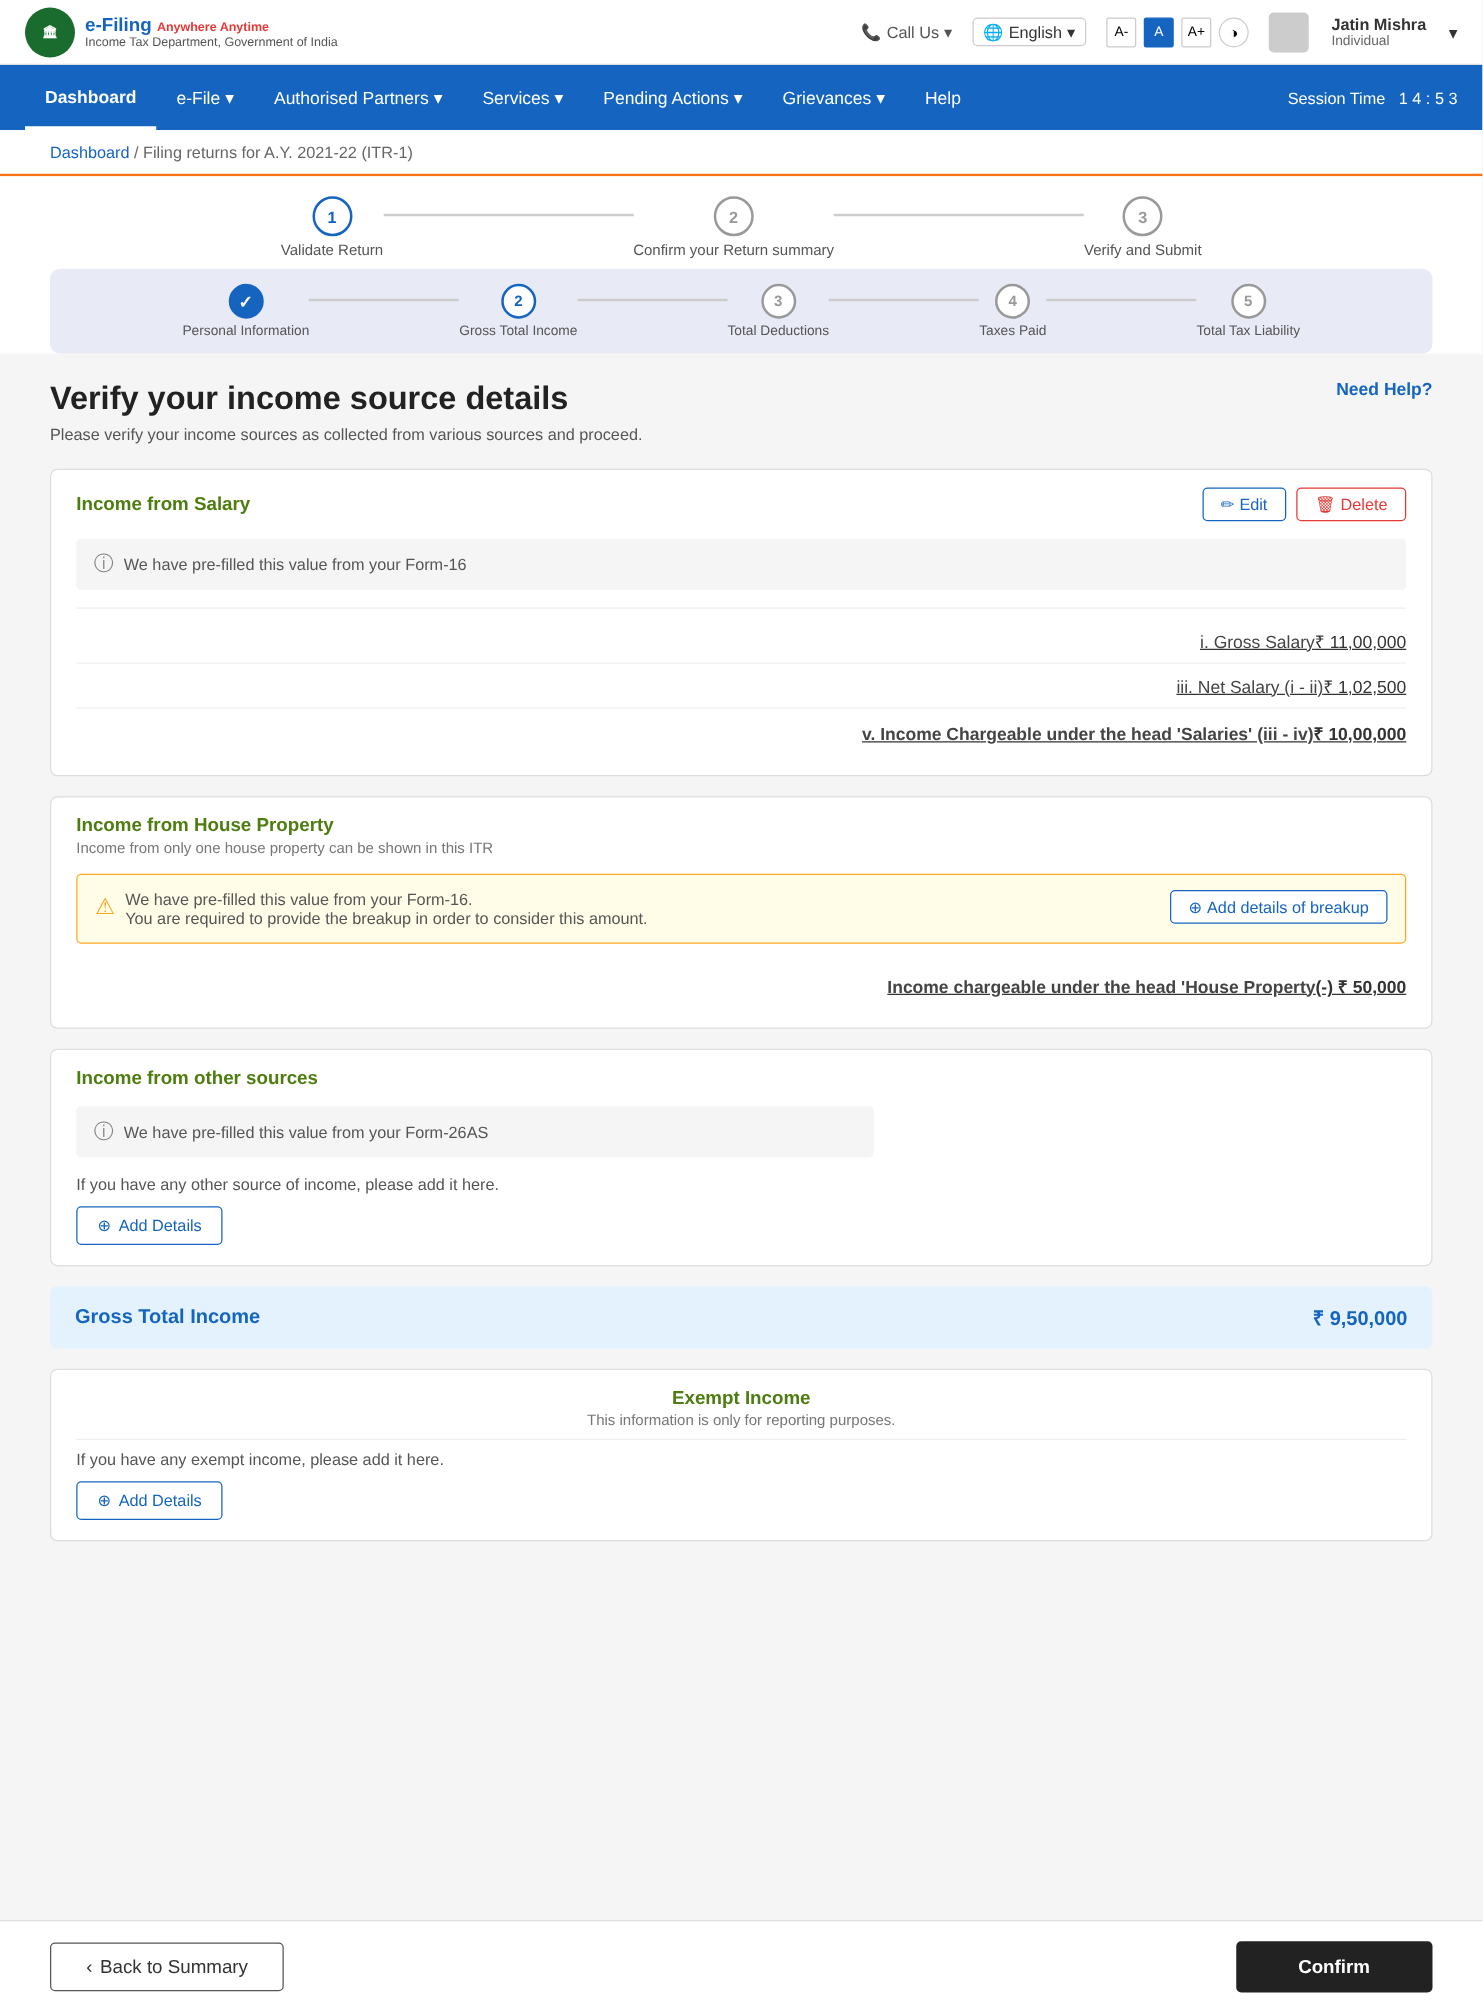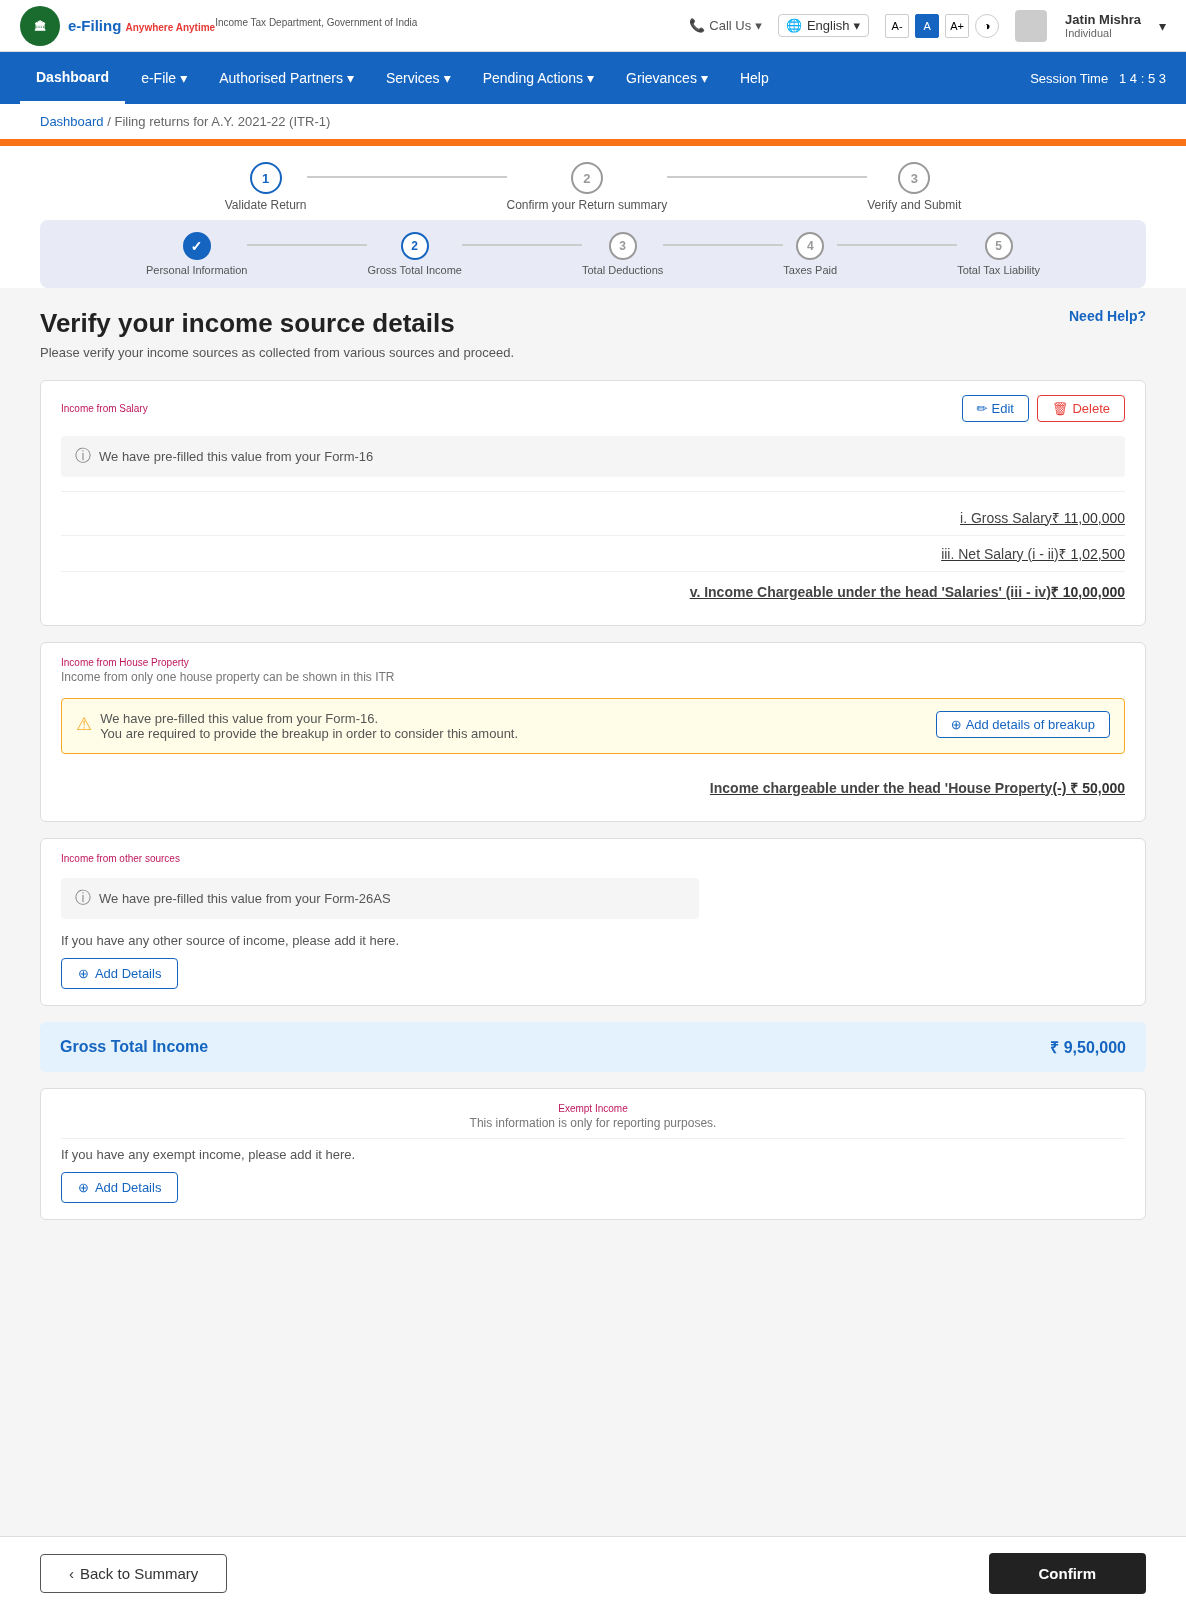--- a/index.html
+++ b/index.html
@@ -2,42 +2,42 @@
 <html><head>
   <meta charset="utf-8">
   <style>
     * { box-sizing: border-box; margin: 0; padding: 0; }
     body { font-family: Arial, sans-serif; background: #f5f5f5; font-size: 14px; color: #333; width: 1186px; }
 
     
     .top-bar { background: #fff; border-bottom: 1px solid #ddd; padding: 6px 20px; display: flex; align-items: center; justify-content: space-between; height: 52px; }
     .logo-area { display: flex; align-items: center; gap: 8px; }
     .logo-emblem { width: 40px; height: 40px; background: #1a6b2e; border-radius: 50%; display: flex; align-items: center; justify-content: center; color: white; font-size: 10px; font-weight: bold; }
-    .logo-text { display: flex; flex-direction: row; }
+    .logo-text { display: flex; flex-direction: column; }
     .top-bar-right { display: flex; align-items: center; gap: 16px; }
     .top-link { color: #555; font-size: 13px; display: flex; align-items: center; gap: 4px; cursor: pointer; }
     .lang-selector { display: flex; align-items: center; gap: 4px; color: #333; font-size: 13px; cursor: pointer; border: 1px solid #ccc; padding: 3px 8px; border-radius: 4px; }
     .font-controls { display: flex; align-items: center; gap: 6px; }
     .font-btn { width: 24px; height: 24px; border: 1px solid #ccc; background: #fff; cursor: pointer; display: flex; align-items: center; justify-content: center; font-size: 11px; border-radius: 2px; }
     .font-btn.active { background: #1565c0; color: #fff; border-color: #1565c0; }
     .contrast-btn { width: 24px; height: 24px; border: 1px solid #ccc; background: #fff; cursor: pointer; border-radius: 50%; font-size: 12px; display: flex; align-items: center; justify-content: center; }
     .user-info { display: flex; align-items: center; gap: 18px; cursor: pointer; }
     .user-avatar { width: 32px; height: 32px; background: #ccc; border-radius: 4px; }
     .user-name { font-size: 13px; font-weight: bold; color: #333; }
     .user-type { font-size: 11px; color: #666; }
 
     
     .nav-bar { background: #1565c0; padding: 0 20px; display: flex; align-items: center; justify-content: space-between; height: 52px; }
     .nav-items { display: flex; align-items: center; height: 100%; }
     .nav-item { color: #fff; font-size: 14px; padding: 0 16px; height: 100%; display: flex; align-items: center; cursor: pointer; gap: 4px; position: relative; }
     .nav-item.active { border-bottom: 3px solid #fff; font-weight: bold; }
     .session-time { color: #fff; font-size: 13px; white-space: nowrap; }
 
     
-    .breadcrumb { padding: 10px 40px; background: #fff; border-bottom: 7px solid #f97316; font-size: 13px; color: #666; }
+    .breadcrumb { padding: 10px 40px; background: #fff; border-bottom: 2px solid #f97316; font-size: 13px; color: #666; }
     .breadcrumb a { color: #1565c0; text-decoration: none; }
 
     
     .stepper-outer { background: #fff; padding: 16px 40px 0; }
     .stepper-main { display: flex; align-items: center; justify-content: center; gap: 0; margin-bottom: 8px; }
     .step-main { display: flex; flex-direction: column; align-items: center; position: relative; }
     .step-main-circle { width: 32px; height: 32px; border-radius: 50%; border: 2px solid #999; background: #fff; display: flex; align-items: center; justify-content: center; font-size: 13px; color: #999; font-weight: bold; }
     .step-main-circle.active { border-color: #1565c0; color: #1565c0; }
     .step-main-label { font-size: 12px; color: #555; margin-top: 4px; text-align: center; white-space: nowrap; }
     .step-main-line { width: 200px; height: 2px; background: #ccc; margin-bottom: 20px; }
@@ -54,21 +54,21 @@
     
     .main-content { padding: 20px 40px 120px; background: #f5f5f5; }
     .page-header { display: flex; justify-content: space-between; align-items: flex-start; margin-bottom: 6px; }
     .page-title { font-size: 26px; font-weight: bold; color: #222; }
     .need-help { font-size: 14px; font-weight: bold; color: #1565c0; cursor: pointer; }
     .page-subtitle { font-size: 13px; color: #555; margin-bottom: 20px; }
 
     
     .card { background: #fff; border: 1px solid #ddd; border-radius: 6px; margin-bottom: 16px; }
     .card-header { padding: 14px 20px; display: flex; align-items: center; justify-content: space-between; }
-    .card-title { font-size: 10px; font-weight: 400; color: #be185d; }
+    .card-title { font-size: 15px; font-weight: 700; color: #4d7c0f; }
     .card-subtitle { font-size: 12px; color: #777; margin-top: 2px; }
     .card-actions { display: flex; gap: 8px; }
     .btn-edit { border: 1px solid #1565c0; color: #1565c0; background: #fff; padding: 5px 14px; border-radius: 4px; cursor: pointer; font-size: 13px; display: flex; align-items: center; gap: 4px; }
     .btn-delete { border: 1px solid #e53935; color: #e53935; background: #fff; padding: 5px 14px; border-radius: 4px; cursor: pointer; font-size: 13px; display: flex; align-items: center; gap: 4px; }
     .card-body { padding: 0 20px 16px; }
     .info-banner { background: #f5f5f5; border-radius: 4px; padding: 10px 14px; margin-bottom: 14px; display: flex; align-items: center; gap: 8px; font-size: 13px; color: #555; }
     .warn-banner { background: #fffde7; border: 1px solid #f9a825; border-radius: 4px; padding: 12px 14px; margin-bottom: 14px; display: flex; align-items: flex-start; justify-content: space-between; gap: 8px; font-size: 13px; color: #555; }
     .warn-banner-text { display: flex; align-items: flex-start; gap: 8px; }
     .warn-icon { color: #f9a825; font-size: 18px; margin-top: 2px; }
     .btn-add-breakup { border: 1px solid #1565c0; color: #1565c0; background: #fff; padding: 5px 14px; border-radius: 4px; cursor: pointer; font-size: 13px; white-space: nowrap; display: flex; align-items: center; gap: 4px; }

